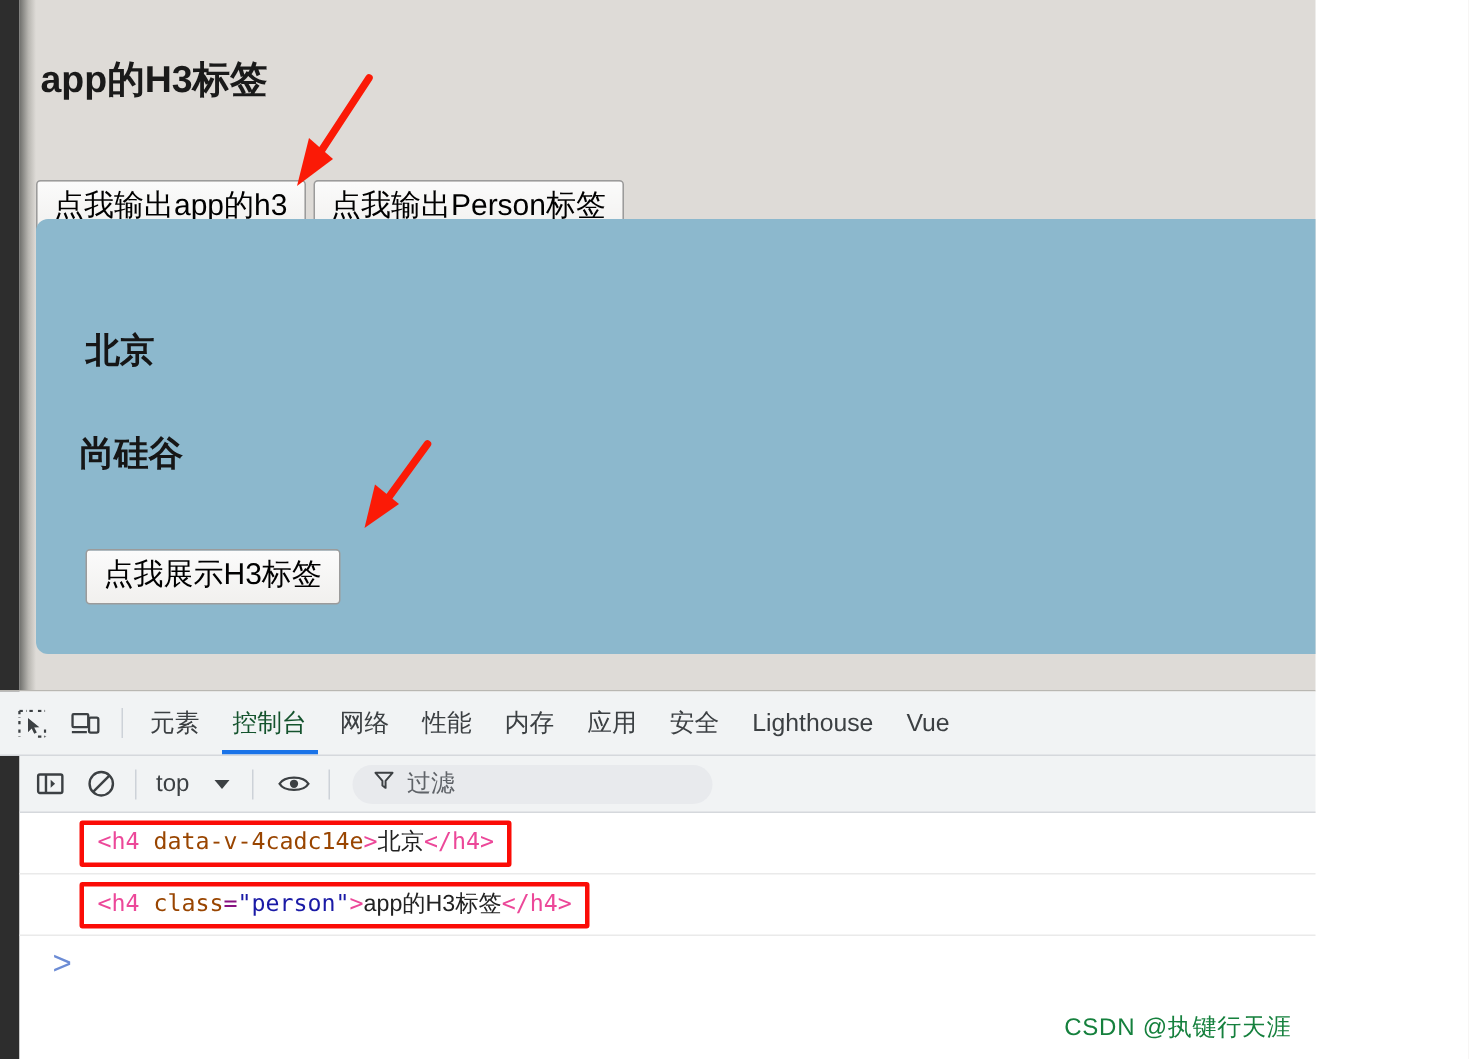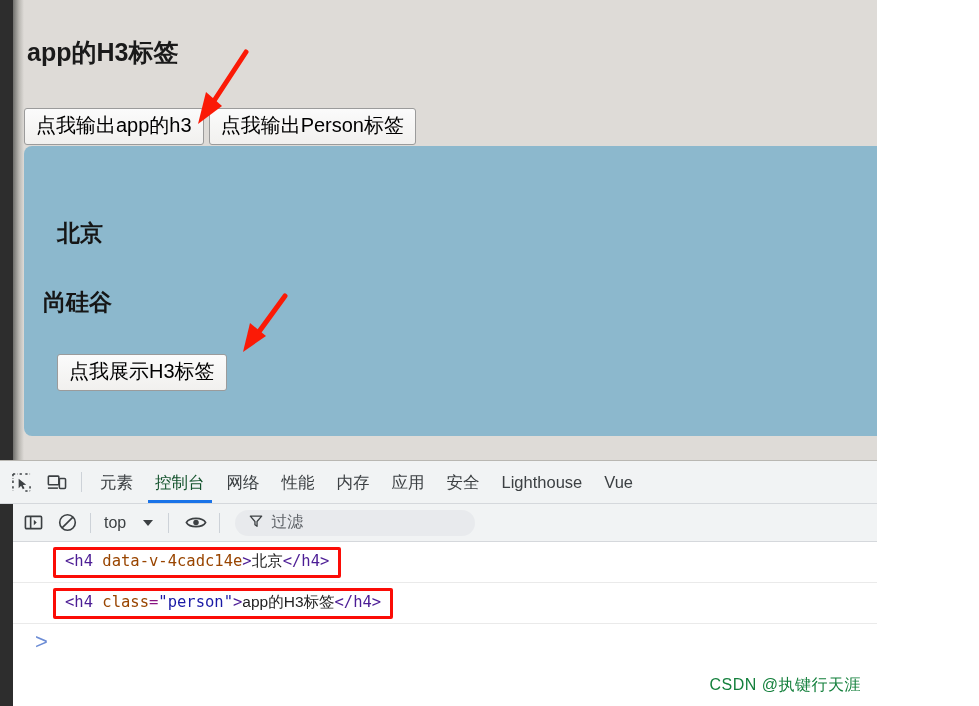--- a/index.html
+++ b/index.html
@@ -60,38 +60,39 @@
     font-family: "Liberation Sans", "DejaVu Sans", sans-serif;
     font-size: 20px;
     color: #000000;
     background: linear-gradient(to bottom, #fbfbfb 0%, #f1f0ee 100%);
     border: 1px solid #9b9b9b;
     border-radius: 3px;
     padding: 4px 11px 6px 11px;
     line-height: 1.25;
     cursor: pointer;
     white-space: nowrap;
+    margin-top: 12px;
   }
 
   .blue-panel {
     position: absolute;
     left: 0px; top: 146px;
     width: 955px; height: 290px;
     background: #8cb8cd;
     border-radius: 8px;
   }
   .blue-h4 {
     position: absolute;
     margin: 0;
     font-size: 23px;
     font-weight: bold;
     color: #161616;
   }
   .blue-h4.city { left: 33px; top: 72px; }
-  .blue-h4.school { left: 19px; top: 141px; }
+  .blue-h4.school { left: 29px; top: 141px; }
 
   .blue-btn-wrap {
     position: absolute;
     left: 33px; top: 208px;
   }
 
   
   .arrow-svg {
     position: absolute;
     pointer-events: none;
@@ -233,21 +234,21 @@
     padding: 1px 9px 3px 9px;
     display: inline-block;
     background: transparent;
   }
   .code {
     font-family: "DejaVu Sans Mono", "Liberation Mono", monospace;
     font-size: 15.5px;
     white-space: pre;
     color: #881280;
   }
-  .code .punct { color: #4c1d95; }
+  .code .punct { color: #ec4899; }
   .code .attr  { color: #994500; }
   .code .eq    { color: #881280; }
   .code .val   { color: #1a1aa6; }
   .code .txt   { color: #222222; font-family: "Liberation Sans","DejaVu Sans",sans-serif; }
 
   .prompt-row {
     height: 36px;
     display: flex;
     align-items: center;
     padding-left: 22px;

